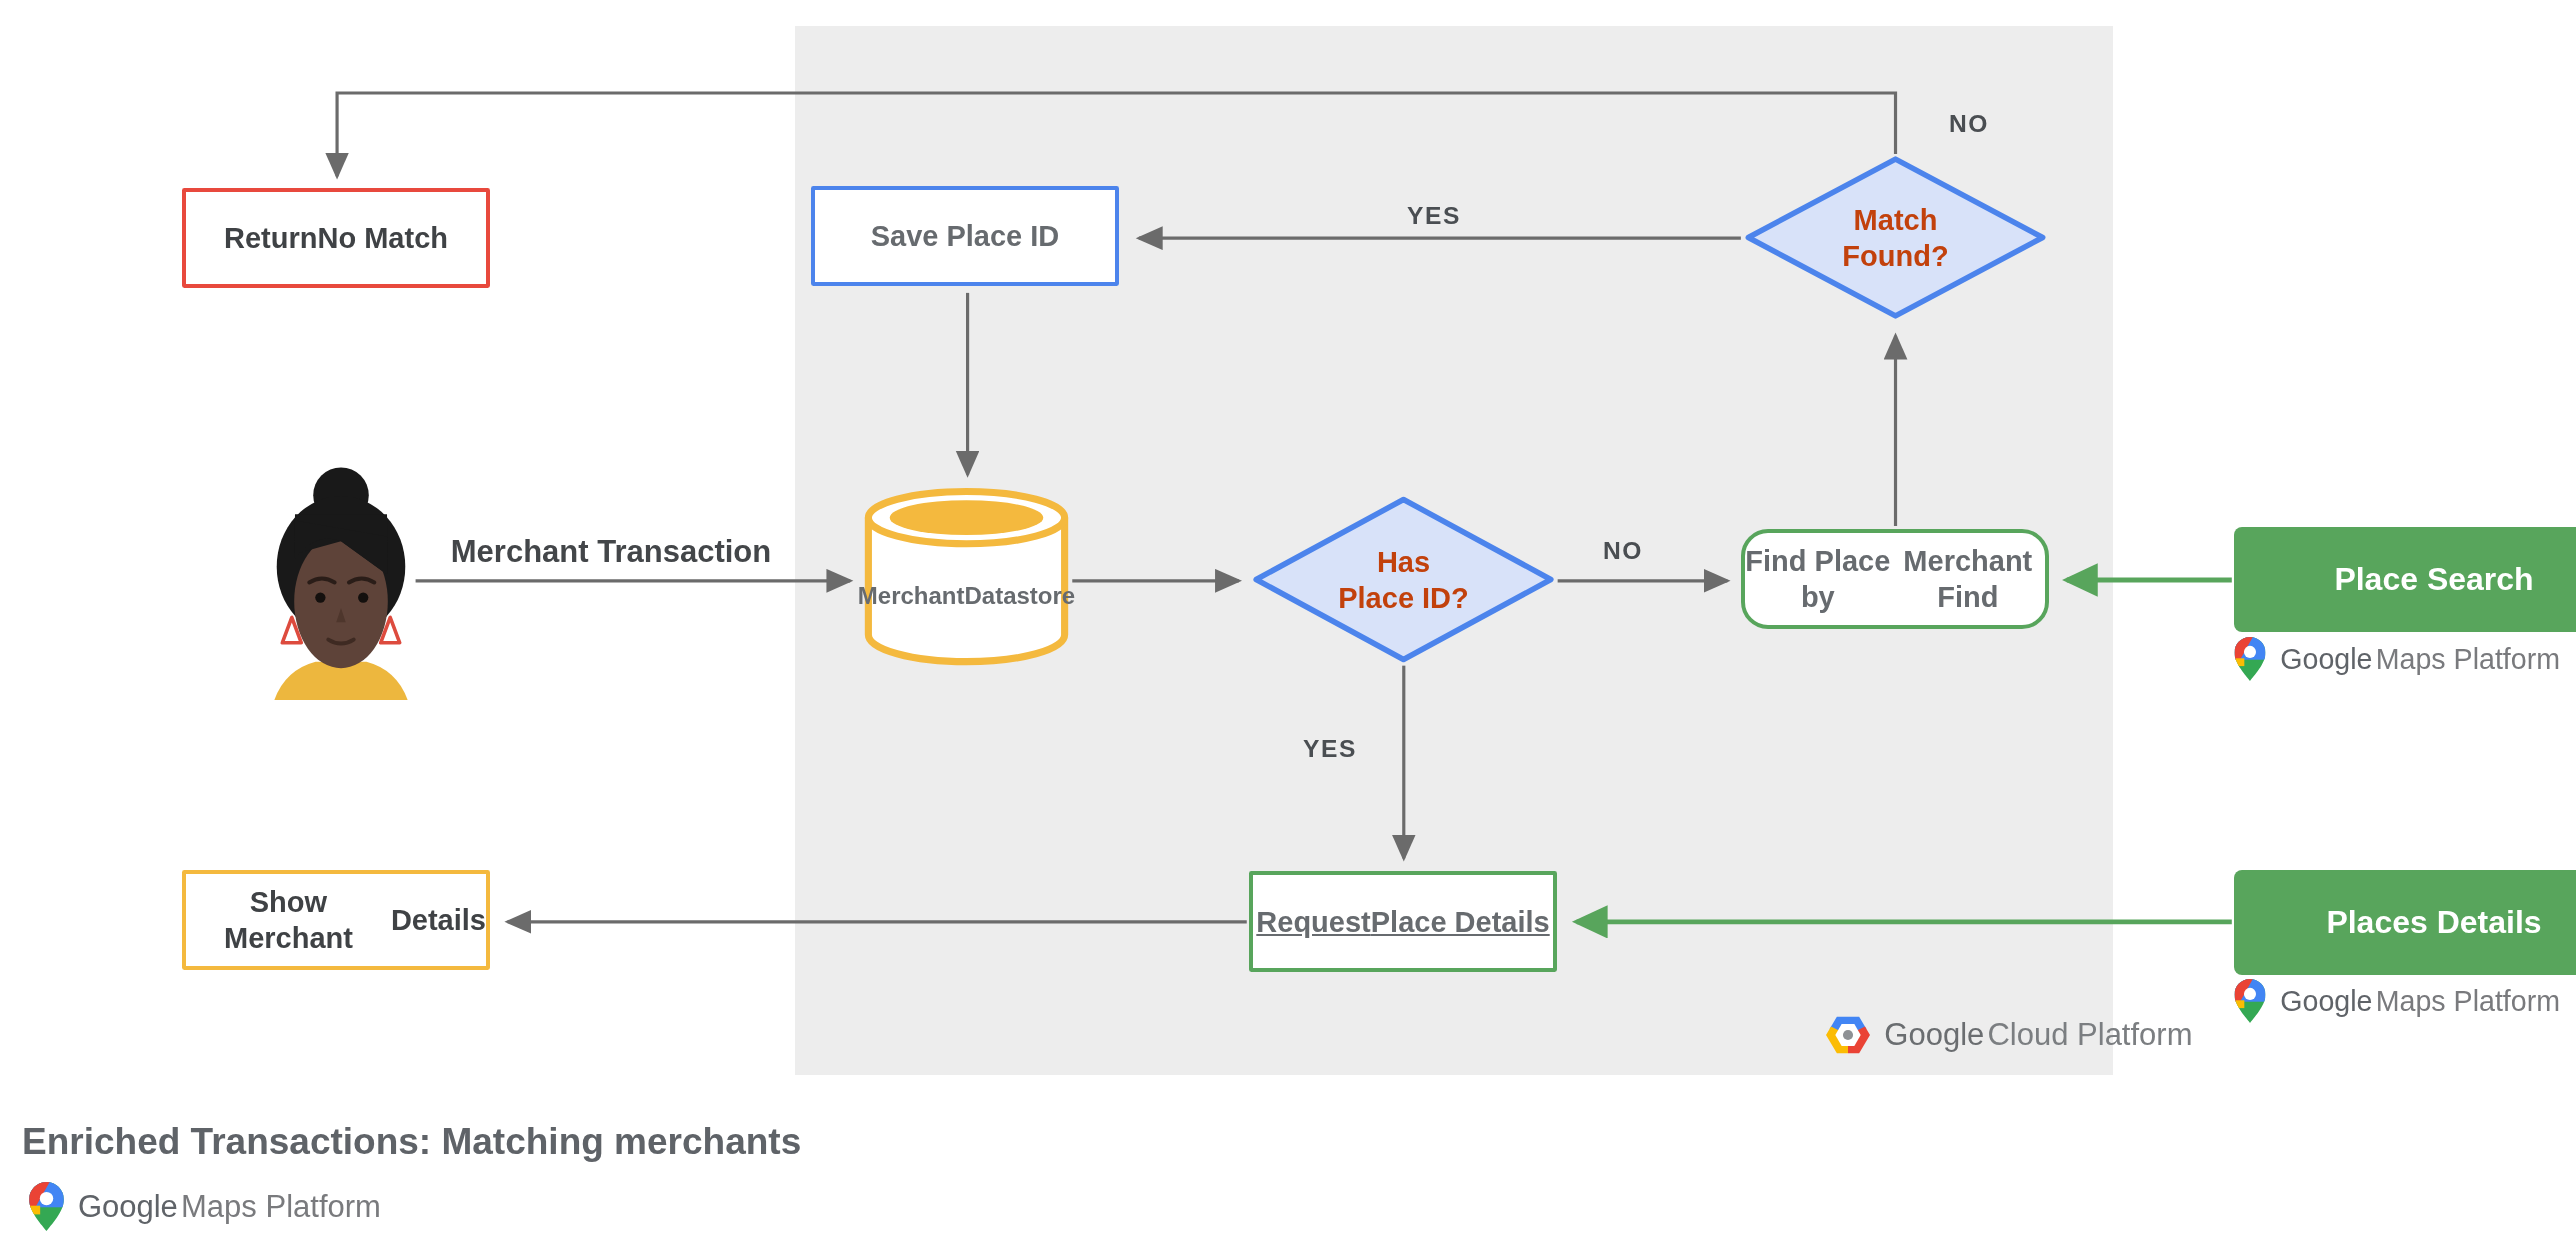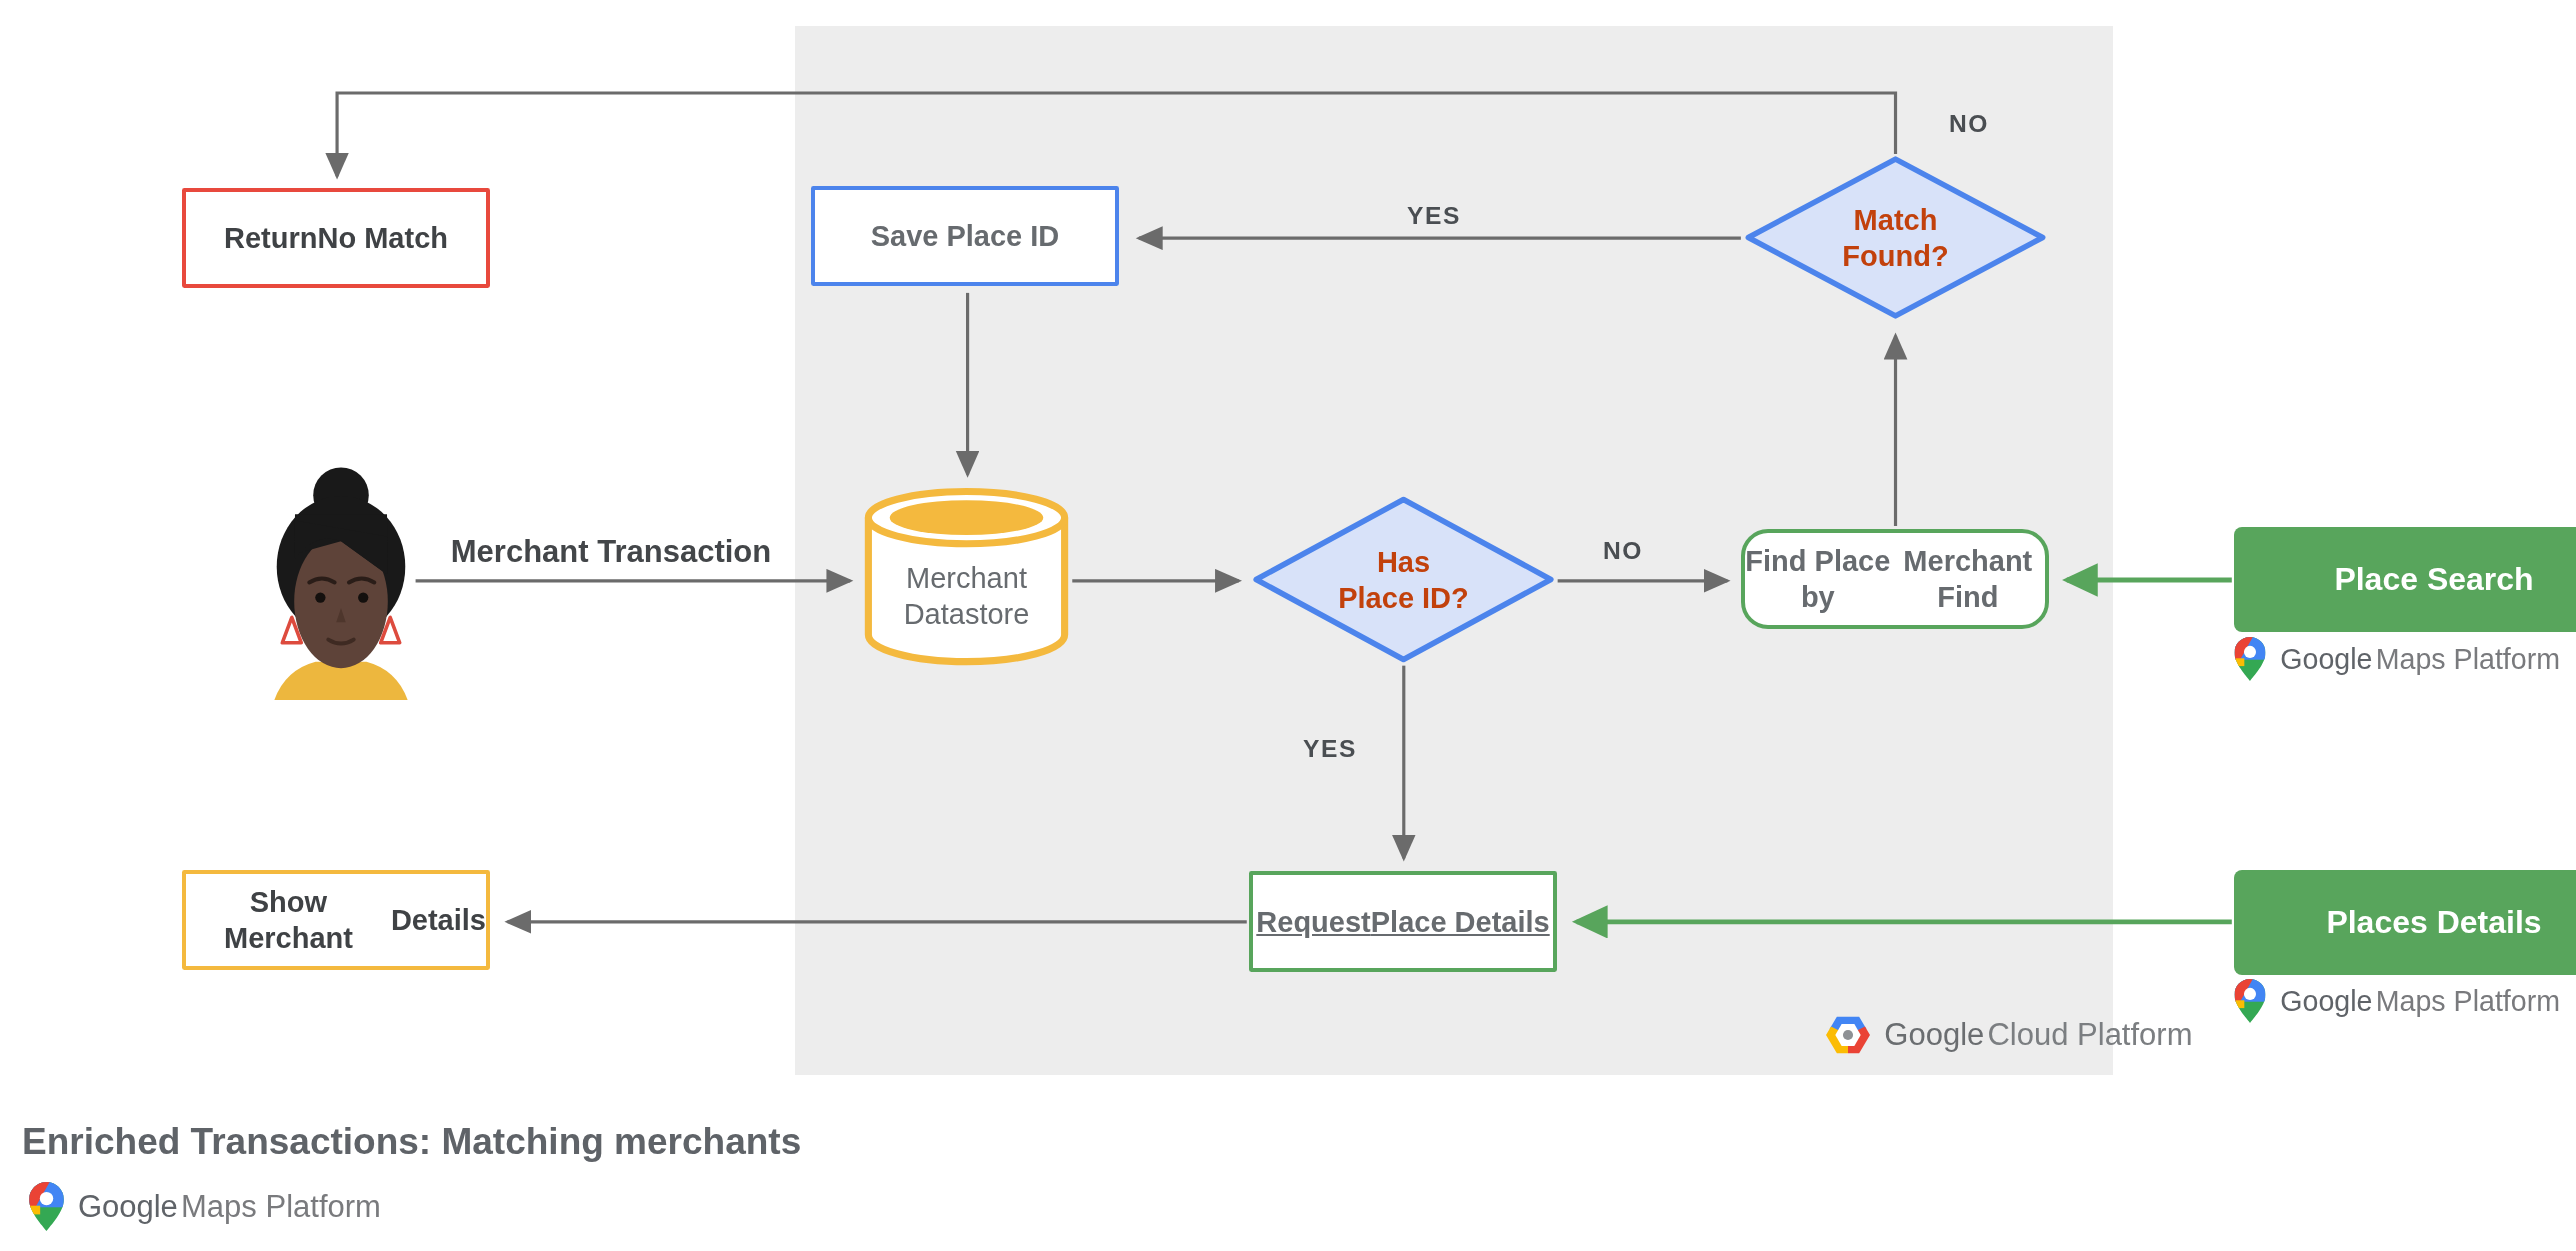--- a/index.html
+++ b/index.html
@@ -40,22 +40,22 @@
     position:absolute;display:flex;align-items:center;justify-content:center;
     text-align:center;font-weight:700;font-size:29px;line-height:36px;color:#c2410c;
   }
   .diamond svg{position:absolute;left:0;top:0;}
   .diamond .lbl{position:relative;}
 
   .cyl{position:absolute;}
   .cyl svg{position:absolute;left:0;top:0;}
   .cyl .lbl{
     position:absolute;left:0;top:0;width:100%;height:100%;box-sizing:border-box;
-    padding-top:38px;display:flex;flex-direction:column;align-items:center;justify-content:center;
-    text-align:center;font-weight:400;font-size:29px;line-height:36px;color:#676B6F;
+    padding-top:38px;display:flex;flex-direction:row;align-items:center;justify-content:center;
+    text-align:center;font-weight:700;font-size:24px;line-height:36px;color:#676B6F;
   }
 
   .edge-label{
     position:absolute;transform:translate(-50%,-50%);
     font-weight:700;font-size:24.6px;letter-spacing:1.6px;color:#4A4E52;white-space:nowrap;
   }
   .edge-label.big{font-size:31px;letter-spacing:0;color:#434649;}
 
   .title{
     position:absolute;left:22px;top:1121px;font-size:37px;font-weight:700;color:#5F6368;

